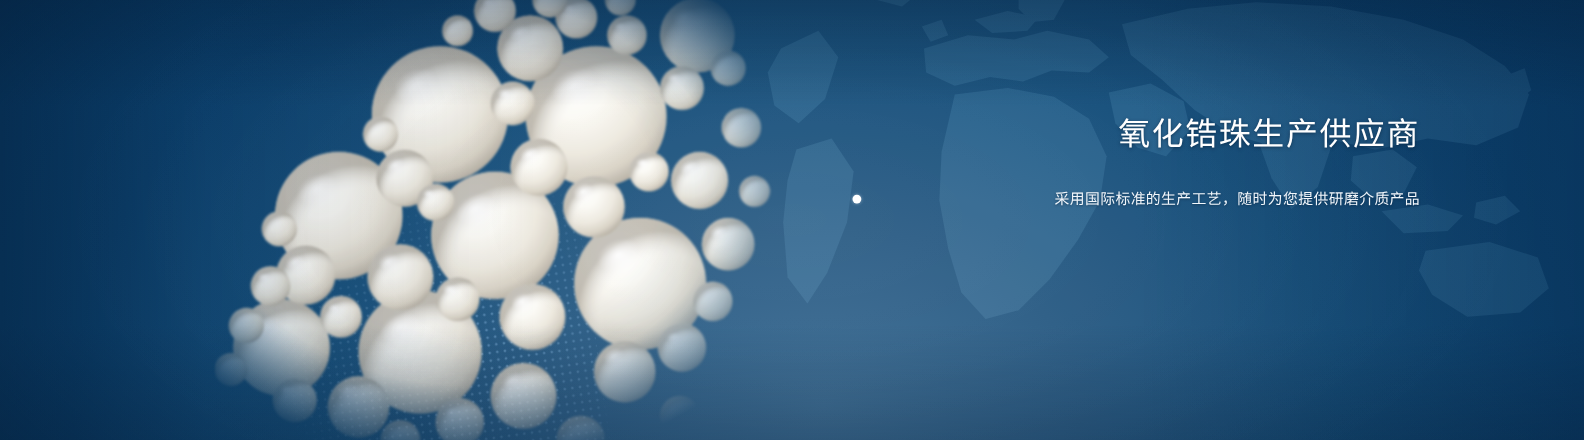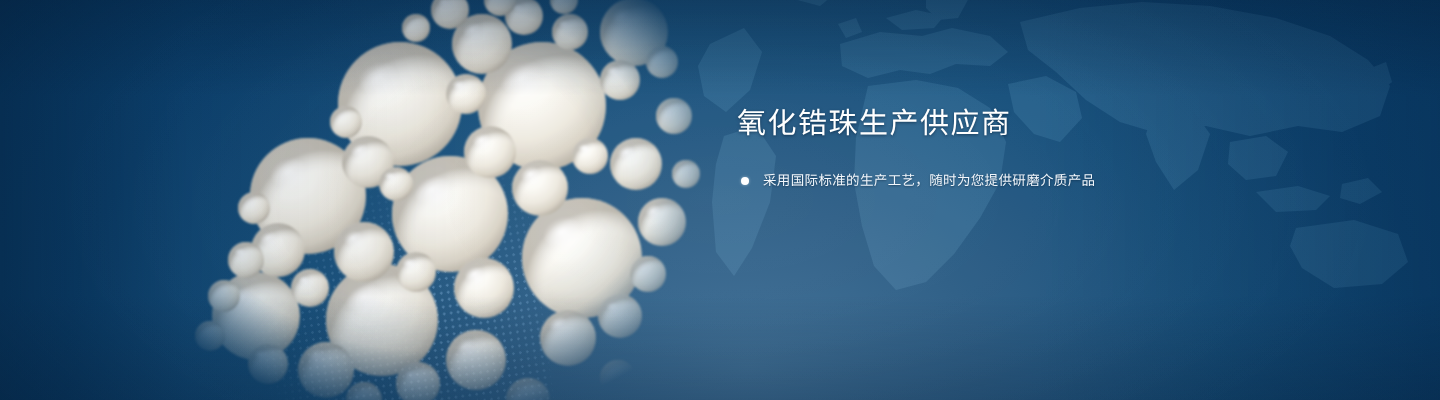--- a/index.html
+++ b/index.html
@@ -67,22 +67,23 @@
     -webkit-mask-image:
       radial-gradient(ellipse 330px 250px at 46% 44%, #000 52%, rgba(0,0,0,0.92) 70%, rgba(0,0,0,0) 100%);
     mask-image:
       radial-gradient(ellipse 330px 250px at 46% 44%, #000 52%, rgba(0,0,0,0.92) 70%, rgba(0,0,0,0) 100%);
   }
   .beads svg{width:100%;height:100%;display:block;overflow:visible;}
 
   
   .copy{
     position:absolute;
-    left:737px; top:104px;
+    left:771px; top:104px;
     width:520px;
+    text-align:right;
   }
   .headline{
     margin:0;
     font-size:29px;
     line-height:38px;
     font-weight:400;
     letter-spacing:1.5px;
     color:#ffffff;
     text-shadow:0 1px 3px rgba(2,20,40,0.55);
     white-space:nowrap;

